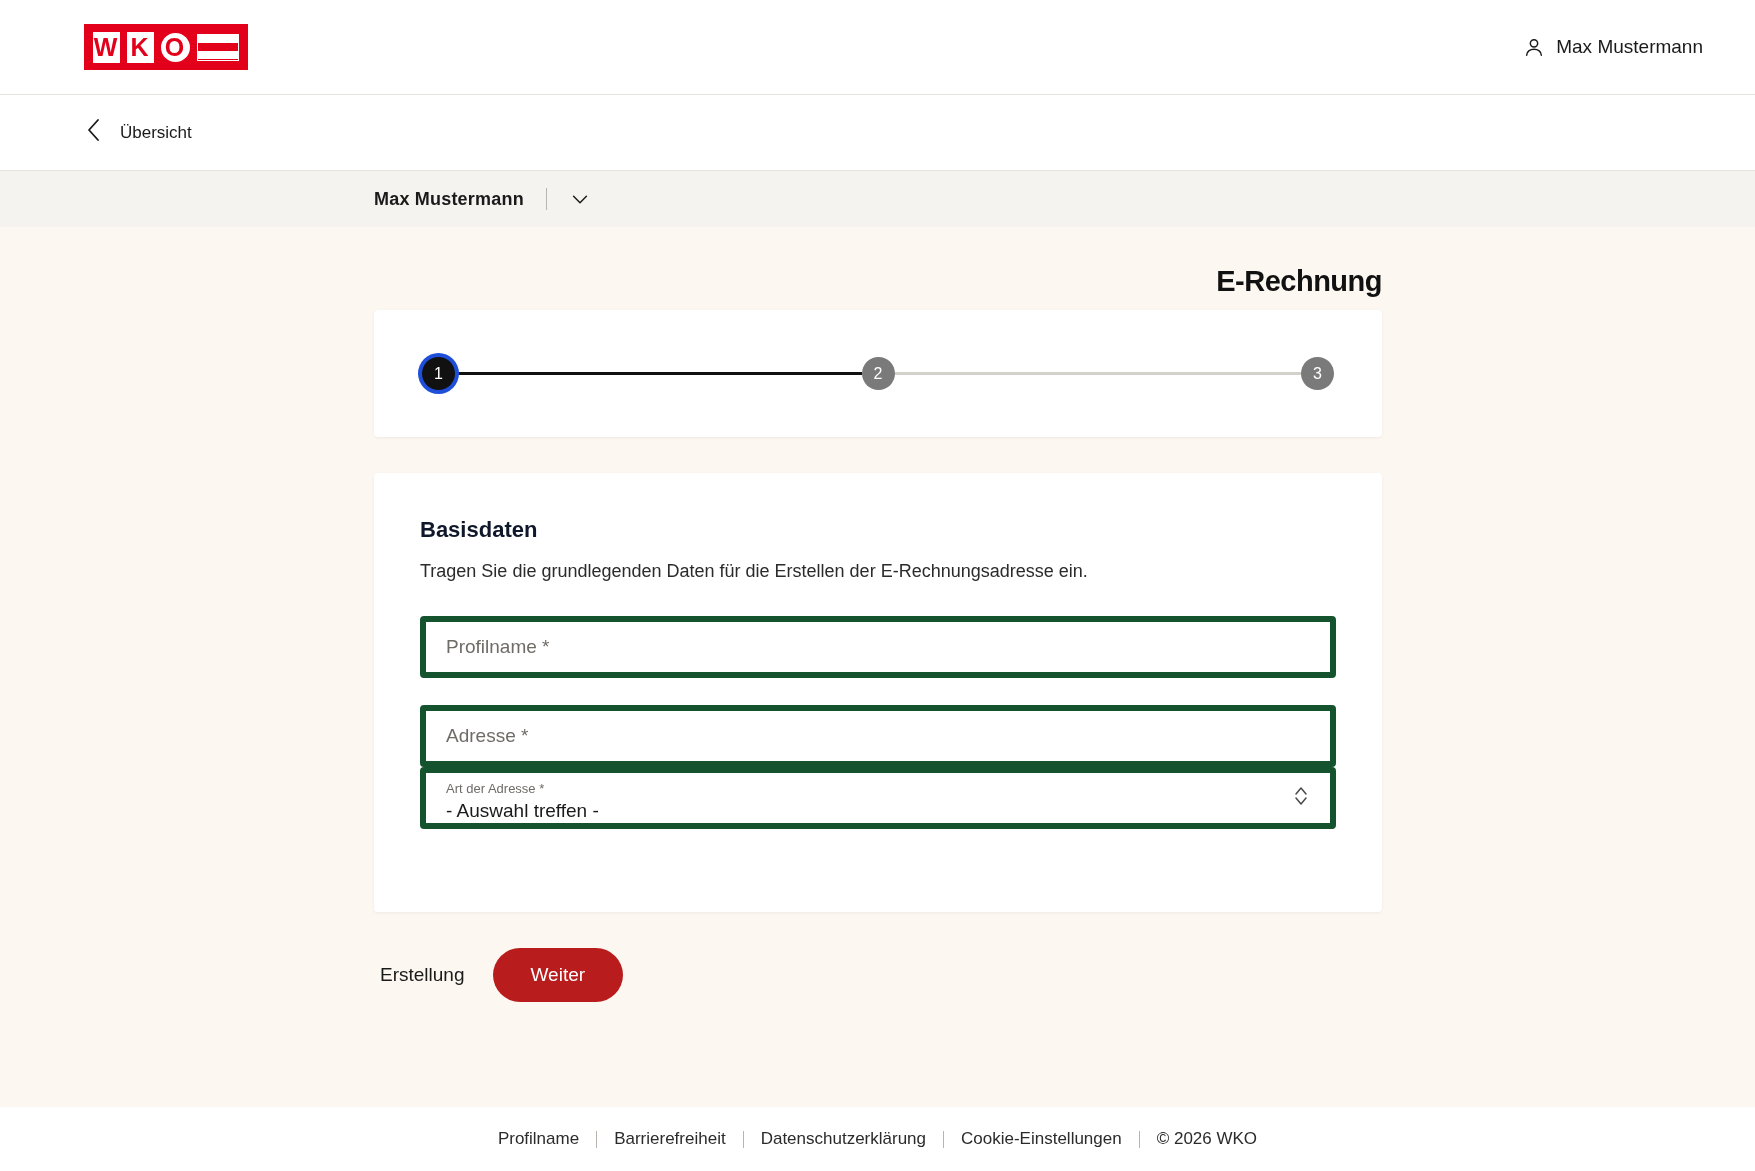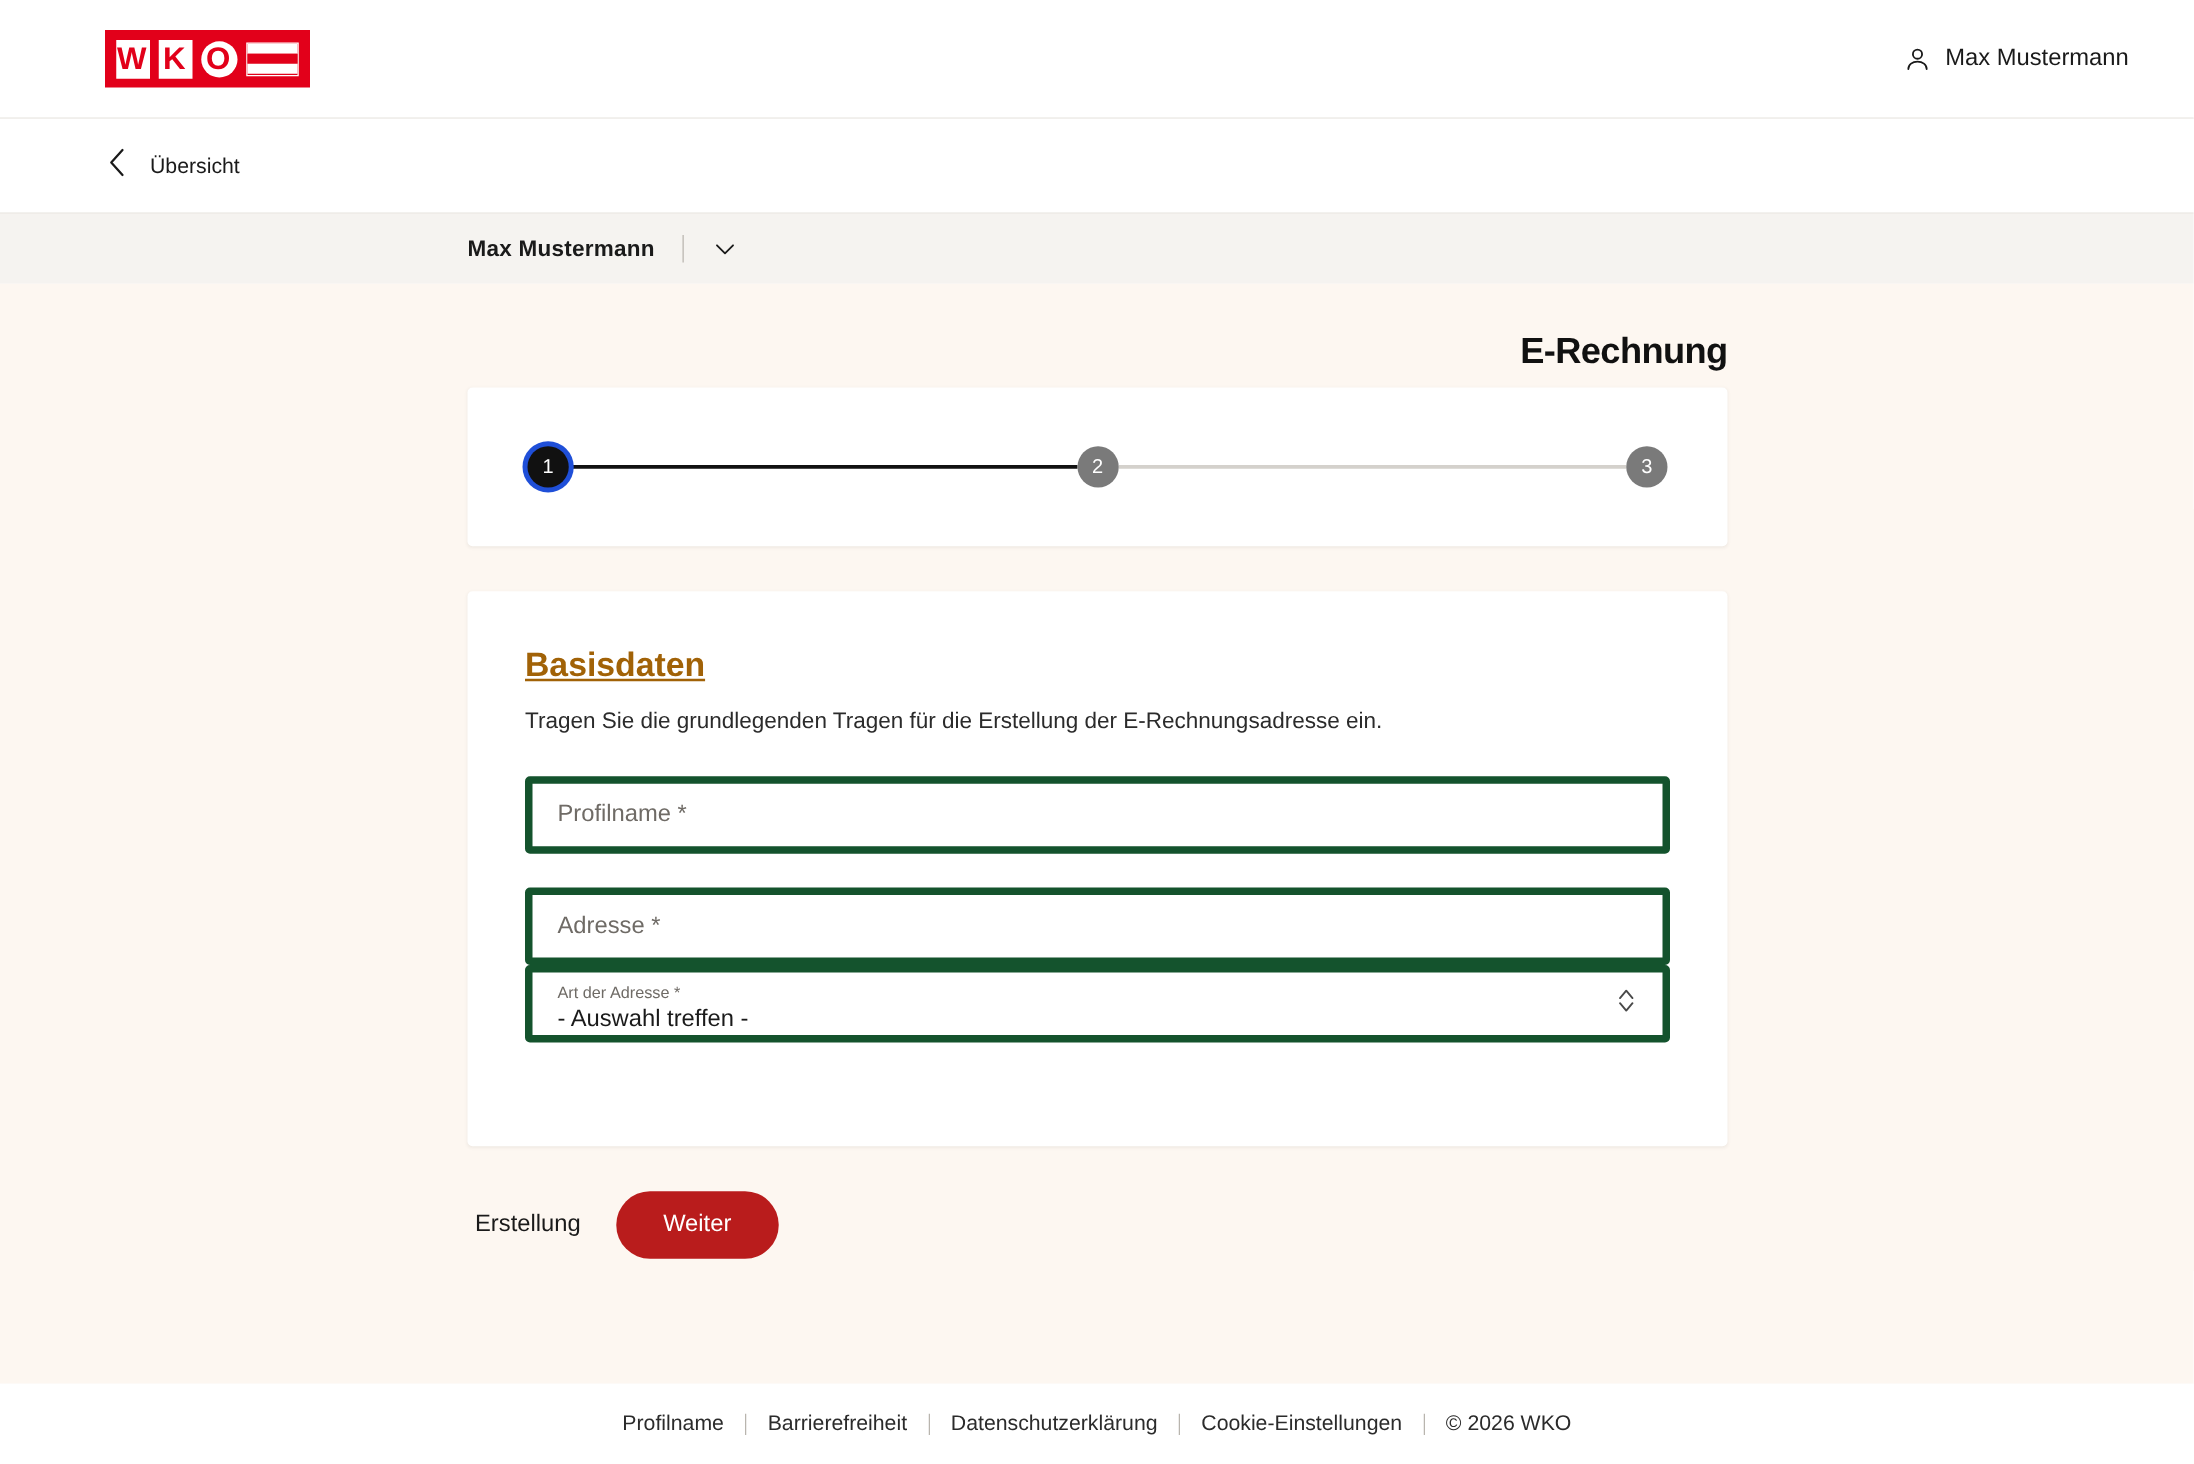--- a/index.html
+++ b/index.html
@@ -203,24 +203,23 @@
     height: 3px;
     background: #d4d1cc;
   }
   .step-line.done { background: #111111; }
 
   
   .form-card {
     padding: 44px 46px 56px 46px;
   }
   .section-title {
-    font-size: 27px;
+    font-size: 22px;
     margin: 0 0 18px 0;
-    color: #a16207;
-    text-decoration: underline;
+    color: #0f172a;
   }
   .section-sub {
     font-size: 18px;
     color: #2b2b2b;
     margin: 0 0 34px 0;
   }
   .field {
     position: relative;
     border: 6px solid #14532d;
     border-radius: 4px;
@@ -377,21 +376,21 @@
           <div class="step-dot active">1</div>
           <div class="step-line done"></div>
           <div class="step-dot">2</div>
           <div class="step-line"></div>
           <div class="step-dot">3</div>
         </div>
       </div>
 
       <div class="card form-card">
         <h2 class="section-title">Basisdaten</h2>
-        <p class="section-sub">Tragen Sie die grundlegenden Tragen für die Erstellung der E-Rechnungsadresse ein.</p>
+        <p class="section-sub">Tragen Sie die grundlegenden Daten für die Erstellen der E-Rechnungsadresse ein.</p>
 
         <div class="field">
           <span class="field-placeholder">Profilname *</span>
         </div>
 
         <div class="field" style="margin-bottom:0;">
           <span class="field-placeholder">Adresse *</span>
         </div>
 
         <div class="field select-field">

